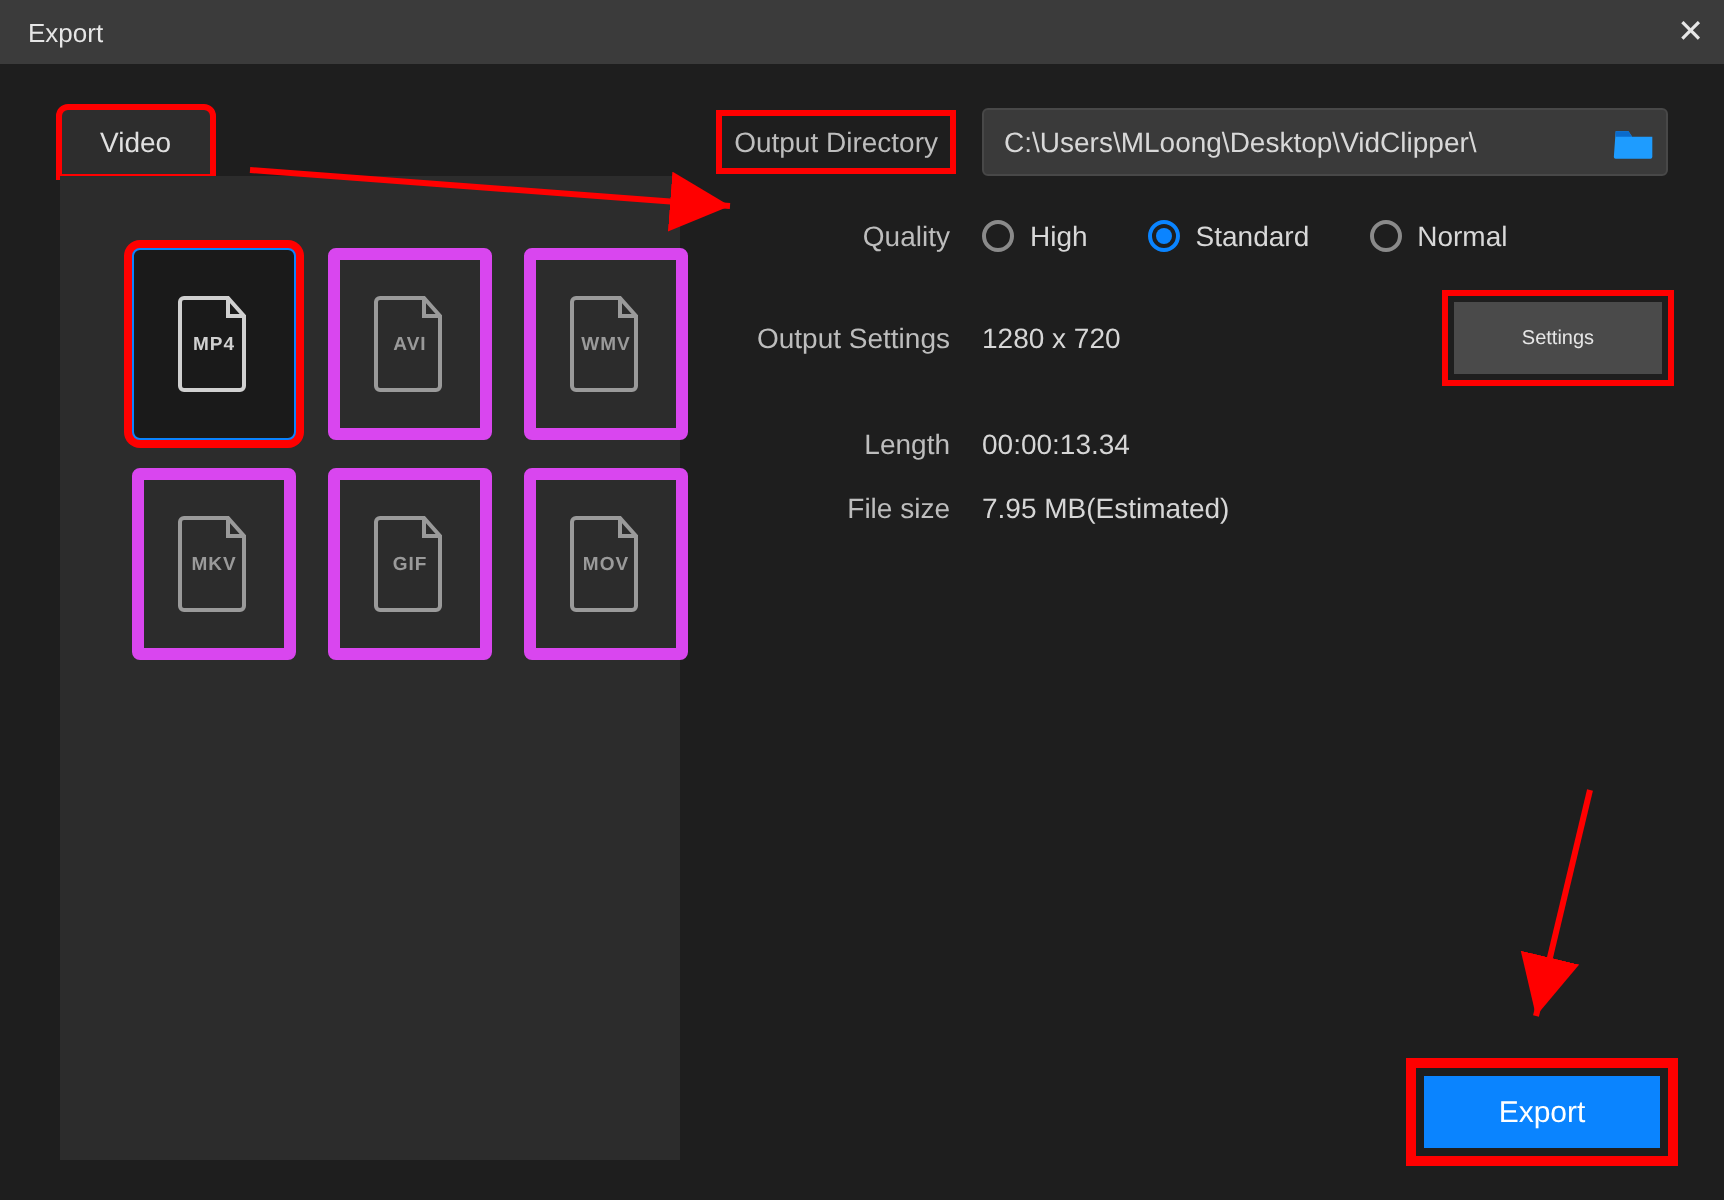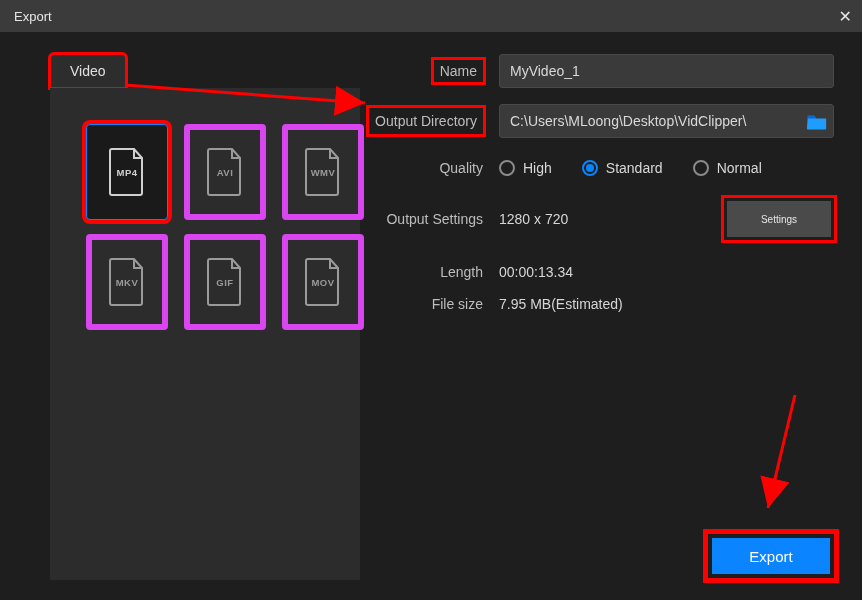--- a/index.html
+++ b/index.html
@@ -21,22 +21,21 @@
     padding: 0 10px 0 14px;
   }
   .titlebar .title { color: #e6e6e6; font-size: 13px; }
   .titlebar .close { color: #e6e6e6; font-size: 16px; cursor: pointer; }
 
   .content {
     position: absolute;
     left: 0; right: 0; top: 32px; bottom: 0;
     padding: 22px 28px 20px 30px;
     display: flex;
-    gap: 4px;
-    margin-left: 20px;
+    gap: 16px;
   }
 
   
   .left-panel {
     width: 310px;
     display: flex; flex-direction: column;
   }
   .tab-row { display: flex; height: 34px; }
   .tab {
     padding: 0 20px;
@@ -244,24 +243,20 @@
               <path d="M28 2 v9 h8"></path>
             </svg>
           <span class="fmt-label">MOV</span>
         </div>
       </div>
     </div>
   </div>
 
   <div class="right-panel">
 
-    <div class="row">
-      <div class="lbl hl"><span>Name</span></div>
-      <input class="text-input" value="MyVideo_1" style="">
-    </div>
 
     <div class="row" style="margin-bottom:22px">
       <div class="lbl hl2"><span>Output Directory</span></div>
       <div class="dir-wrap">
         <input class="text-input" value="C:\Users\MLoong\Desktop\VidClipper\" style="">
         <div class="folder-btn">
           <svg viewBox="0 0 24 20">
             <path d="M2 4 h7 l2 3 h11 v11 a1 1 0 0 1 -1 1 h-19 a1 1 0 0 1 -1 -1 z" fill="#1e9cff"></path>
             <path d="M2 4 h7 l2 3 h-9 z" fill="#0a6bcc"></path>
           </svg>

